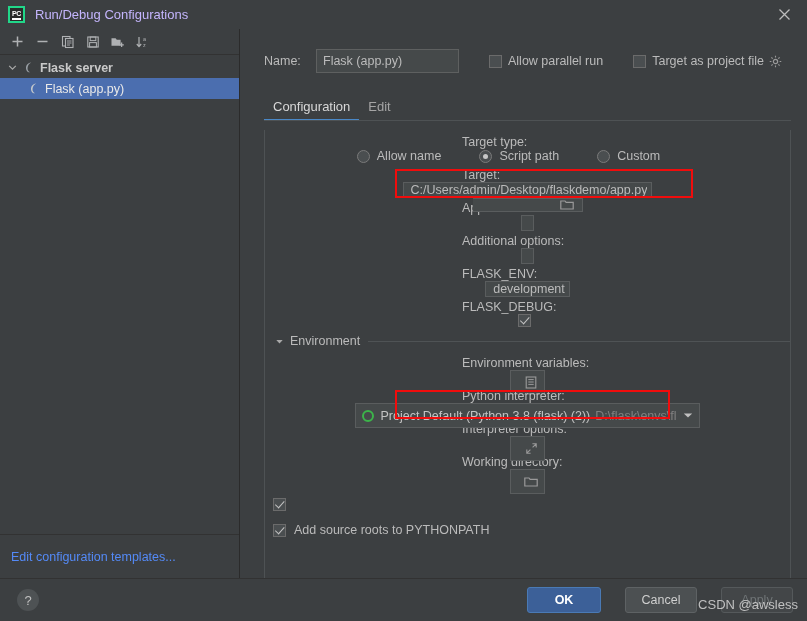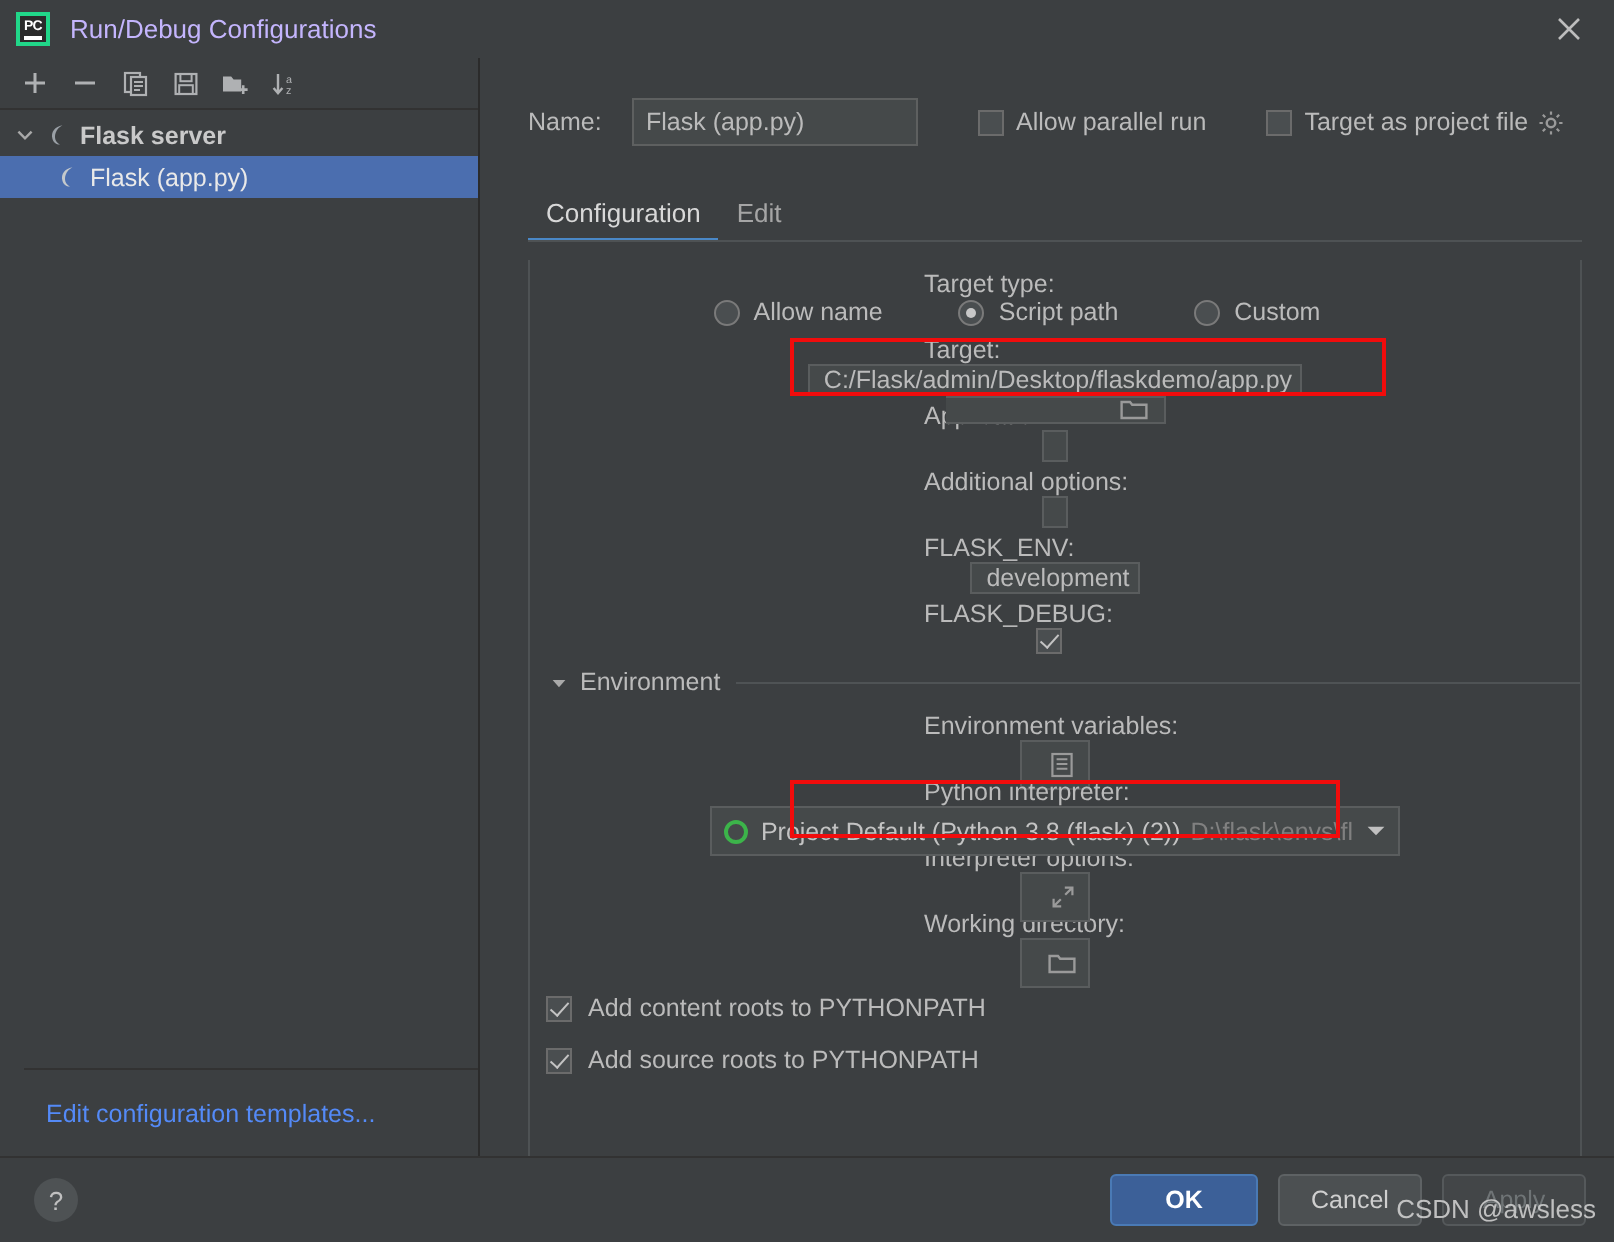--- a/index.html
+++ b/index.html
@@ -124,21 +124,21 @@
     flex: 0 0 auto;
     display: flex; align-items: center; justify-content: center;
   }
   .tree-label {
     font-size: 12.5px;
     color: #bbbbbb;
   }
   .tree-row.group .tree-label { font-weight: bold; color: #c9c9c9; }
   .edit-templates {
     position: absolute;
-    bottom: 0; left: 12px; right: 0;
+    bottom: 0; left: 0; right: 0;
     height: 44px;
     display: flex;
     align-items: center;
     padding-left: 11px;
     border-top: 1px solid #323232;
   }
   .link {
     color: #548af7;
     font-size: 12.5px;
     cursor: pointer;
@@ -384,21 +384,21 @@
   .help-btn {
     width: 22px; height: 22px;
     border-radius: 50%;
     background: #4e5254;
     color: #c0c0c0;
     display: flex; align-items: center; justify-content: center;
     font-size: 13px;
     cursor: pointer;
     margin-left: 3px;
   }
-  .btn-group { margin-left: auto; display: flex; gap: 10px; }
+  .btn-group { margin-left: auto; display: flex; gap: 24px; }
   .btn {
     min-width: 72px;
     height: 26px;
     border-radius: 3px;
     border: 1px solid #5e6264;
     background: #4c5052;
     color: #cfcfcf;
     font-size: 12.5px;
     font-family: "Liberation Sans", sans-serif;
     display: flex; align-items: center; justify-content: center;
@@ -562,21 +562,21 @@
           <div class="radio-wrap">
             <span class="radio"></span>
             <span>Custom</span>
           </div>
         </div>
       </div>
 
       <div class="frow" style="position:relative;">
         <span class="flabel">Target:</span>
         <div class="field target-row-field">
-          <span class="ftext">C:/Flask/admin/Desktop/flaskdemo/app.py</span>
+          <span class="ftext">C:/Users/admin/Desktop/flaskdemo/app.py</span>
         </div>
         <div class="target-browse">
           <svg width="14" height="12" viewBox="0 0 14 12">
               <path d="M0.8 2 H5 L6.1 3.4 H13.2 V10 H0.8 Z" fill="none" stroke="#9a9a9a" stroke-width="1.2"></path>
             </svg>
         </div>
         <div class="redbox" style="left:131px;top:1px;width:298px;height:29px;"></div>
       </div>
 
       <div class="frow">
@@ -662,21 +662,20 @@
           <span class="field-btn">
             <svg width="14" height="12" viewBox="0 0 14 12">
                 <path d="M0.8 2 H5 L6.1 3.4 H13.2 V10 H0.8 Z" fill="none" stroke="#9a9a9a" stroke-width="1.2"></path>
               </svg>
           </span>
         </div>
       </div>
 
       <div class="chk-row" style="margin-top:6px;">
         <span class="chk checked" style="margin-right:8px;"></span>
-        <span class="lblt">Add content roots to PYTHONPATH</span>
       </div>
       <div class="chk-row">
         <span class="chk checked" style="margin-right:8px;"></span>
         <span class="lblt">Add source roots to PYTHONPATH</span>
       </div>
 
     </div>
   </div>
 </div>
 

